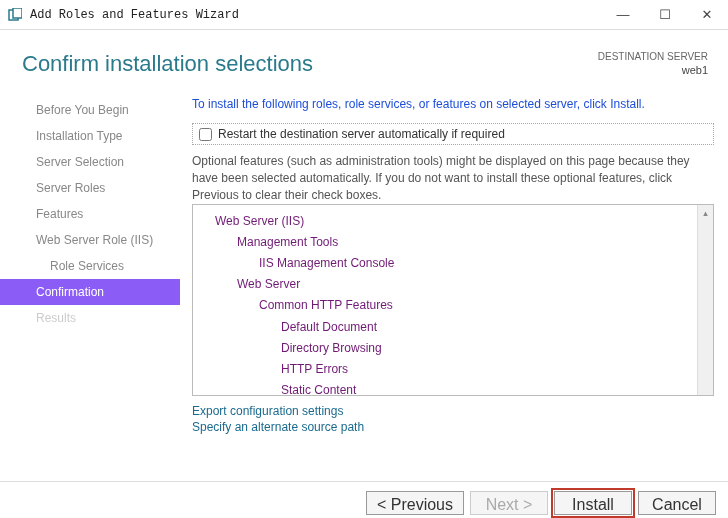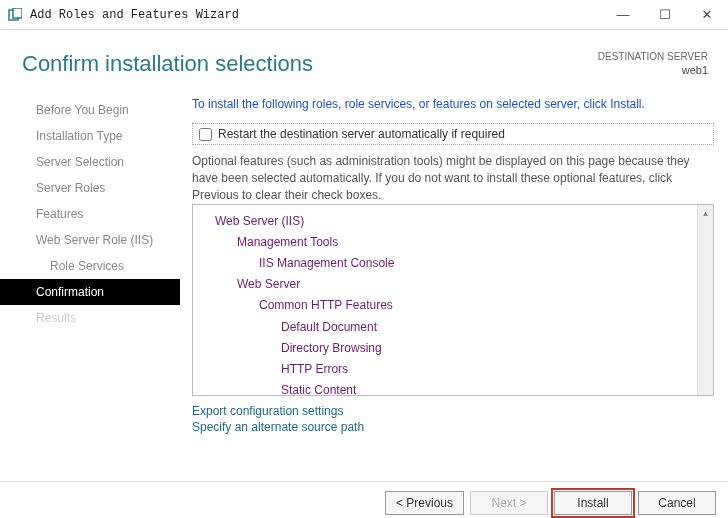--- a/index.html
+++ b/index.html
@@ -10,39 +10,39 @@
 .titlebar .winbtn { width: 42px; height: 30px; display: flex; align-items: center; justify-content: center; font-size: 13px; color: #444; }
 .header { display: flex; padding: 20px 20px 8px 22px; align-items: center; }
 .pagetitle { font-size: 22px; color: #2a7a8c; font-weight: 300; flex: 1; }
 .dest { text-align: right; font-size: 10px; color: #666; line-height: 1.3; }
 .dest .lbl { color: #666; }
 .dest .srv { color: #444; font-size: 11px; }
 .main { display: flex; padding: 4px 14px 0 0; height: 396px; }
 .sidebar { width: 180px; padding-top: 8px; }
 .nav-item { padding: 6px 8px 6px 36px; font-size: 12px; color: #888; cursor: default; }
 .nav-item.sub { padding-left: 50px; }
-.nav-item.selected { background: #000000; color: #fff; }
+.nav-item.selected { background: #8b5cf6; color: #fff; }
 .nav-item.disabled { color: #ccc; }
 .content { flex: 1; padding: 8px 0 0 12px; }
 .intro { font-size: 12px; color: #1d4ed8; margin-bottom: 12px; }
 .chkrow { display: flex; align-items: center; border: 1px dotted #aaa; padding: 3px 6px; margin-bottom: 8px; }
 .chkrow input { margin-right: 6px; width: 13px; height: 13px; }
 .note { font-size: 12px; color: #555; line-height: 1.4; }
 .treebox { border: 1px solid #bbb; height: 192px; position: relative; overflow: hidden; }
 .tree { padding: 8px 20px 8px 14px; font-size: 12px; color: #701a75; line-height: 1.35; height: 100%; overflow-y: auto; }
 .tree .l1 { padding-left: 8px; margin-bottom: 5px; }
 .tree .l2 { padding-left: 30px; margin-bottom: 5px; }
 .tree .l3 { padding-left: 52px; margin-bottom: 5px; }
 .tree .l4 { padding-left: 74px; margin-bottom: 5px; }
 .scroll { position: absolute; right: 0; top: 0; width: 16px; height: 100%; background: #f0f0f0; border-left: 1px solid #ddd; }
 .scroll .arrow { height: 16px; display: flex; align-items: center; justify-content: center; color: #888; font-size: 9px; }
 .links { margin-top: 8px; }
 .links a { display: block; color: #1a6a8e; font-size: 12px; text-decoration: none; margin-bottom: 2px; }
 .footer { border-top: 1px solid #ddd; height: 42px; display: flex; align-items: center; justify-content: flex-end; padding: 0 12px; gap: 6px; }
-.btn { min-width: 78px; height: 24px; border: 1px solid #999; background: #f5f5f5; font-size: 12px; color: #333; padding: 4px 10px; cursor: pointer; }
+.btn { min-width: 78px; height: 24px; border: 1px solid #999; background: #f5f5f5; font-size: 16px; color: #333; padding: 4px 10px; cursor: pointer; }
 .btn.disabled { color: #aaa; border-color: #ccc; }
 .btn.highlight { outline: 2px solid #c0392b; outline-offset: 1px; }
 </style>
 </head>
 <body>
 
 <div class="titlebar">
   <span class="icon">
     <svg width="14" height="14" viewBox="0 0 14 14">
         <rect x="1" y="2" width="9" height="10" fill="none" stroke="#2a7a8c" stroke-width="1.5"></rect>

